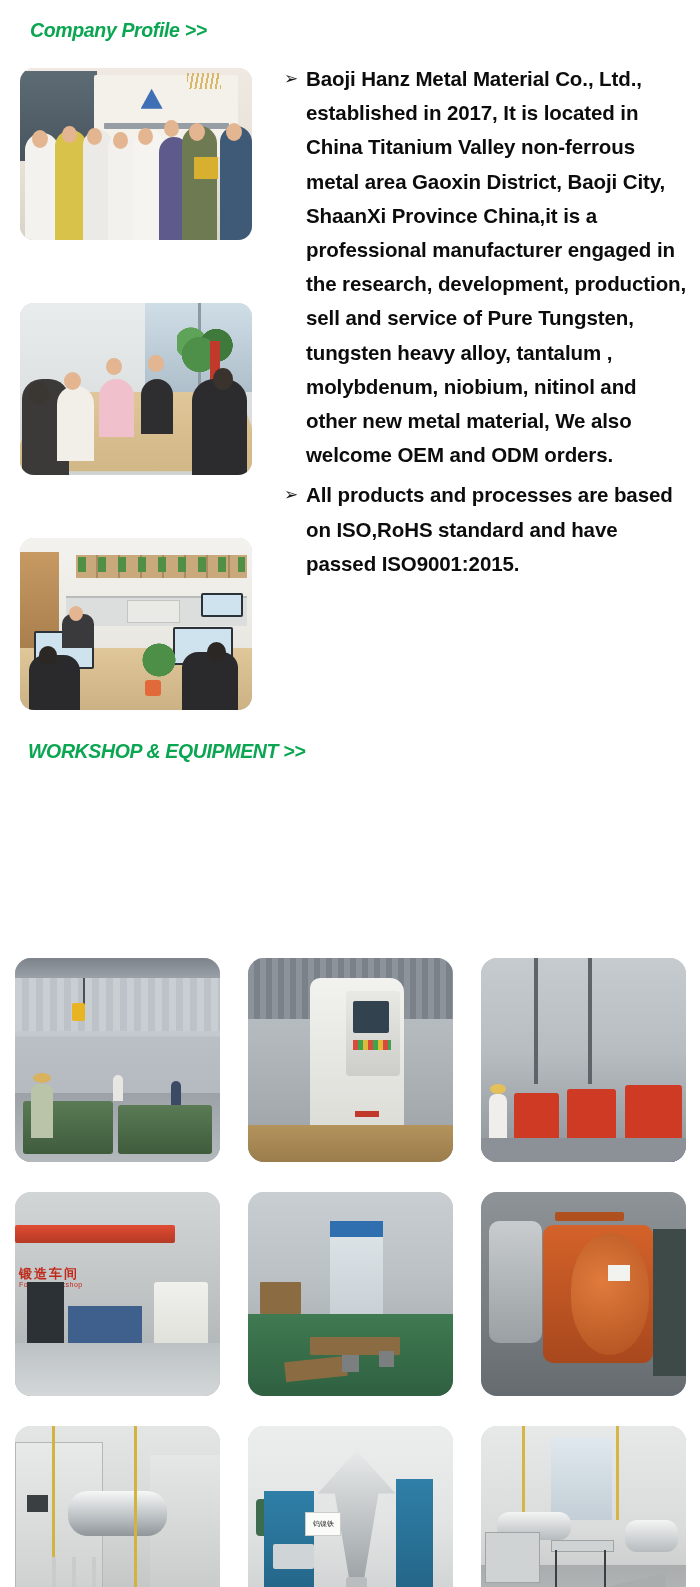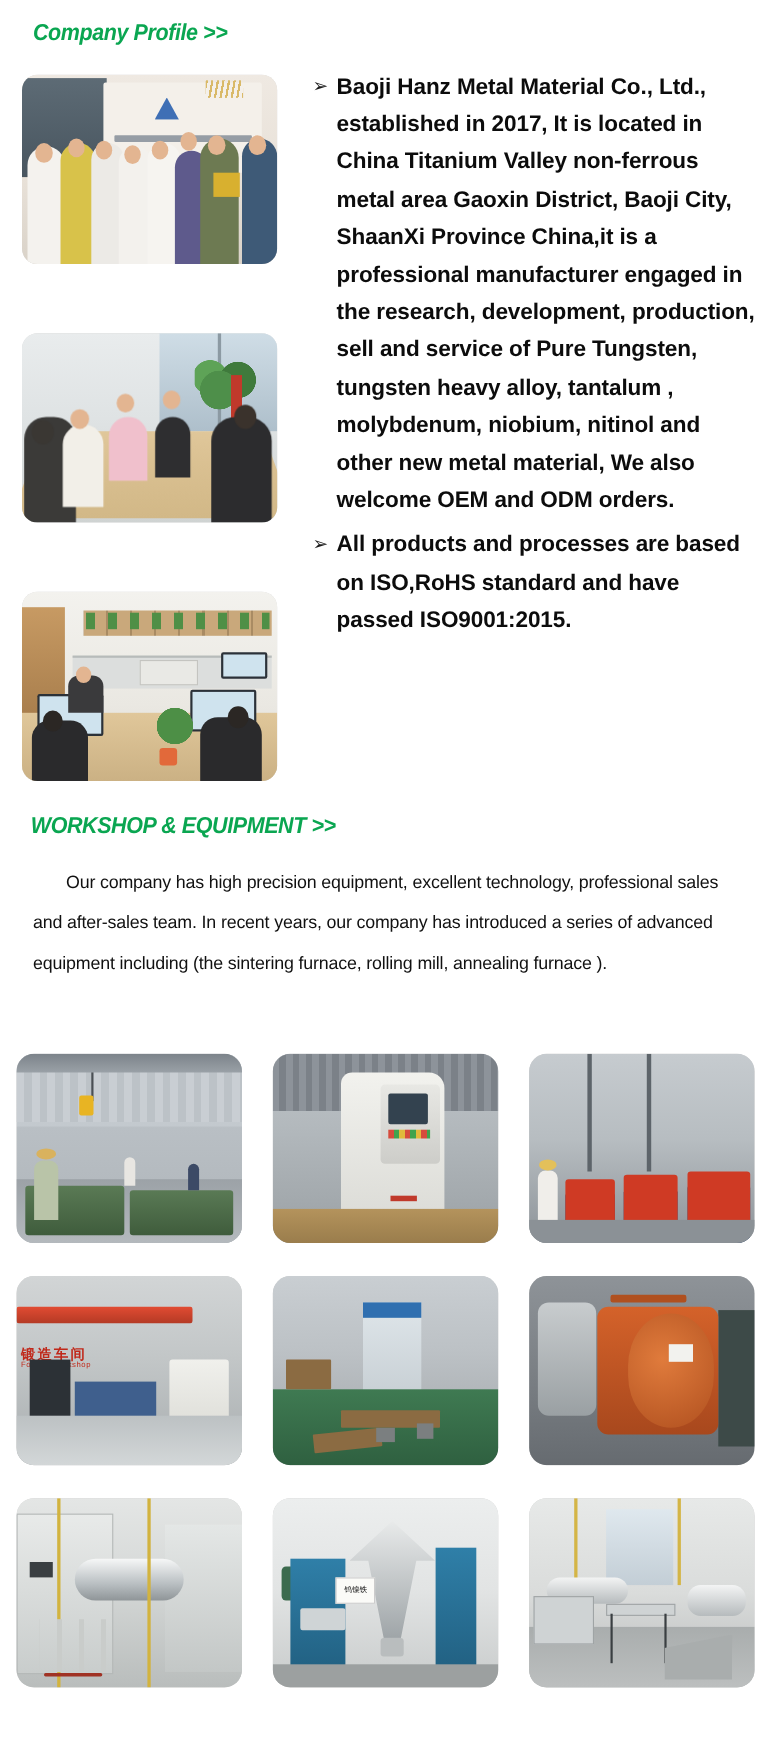--- a/index.html
+++ b/index.html
@@ -85,21 +85,21 @@
   }
 
   
   #grid{
     position:absolute;
     left:15px;top:958px;
     width:672px;
   }
   .grid-row{display:flex;gap:28px;margin-bottom:30px;}
   .grid-cell{
-    width:205px;height:172px;
+    width:205px;height:204px;
     border-radius:16px;overflow:hidden;
     position:relative;background:#cfcfcf;
   }
   .grid-cell .inner{position:absolute;inset:0;}
 
   
   
   .wh{background:linear-gradient(#cfd4d8 0%,#c3c9ce 38%,#b9bfc4 39%,#aeb4b9 100%);}
   .wh:before{content:"";position:absolute;left:0;right:0;top:0;height:36%;
     background:repeating-linear-gradient(90deg,#c9ced3 0 7px,#bcc2c7 7px 14px);}
@@ -330,21 +330,20 @@
     </div>
     <div class="bullet-para" id="para-2">
       <span class="marker">➢</span>
       <span>All products and processes are based on ISO,RoHS standard and have passed ISO9001:2015.</span>
     </div>
   </div>
 
   <div class="section-heading" id="heading-workshop">WORKSHOP &amp; EQUIPMENT &gt;&gt;</div>
 
 
-  <div id="workshop-para">Our company has high precision equipment, excellent technology, professional sales and after-sales team. In recent years, our company has introduced a series of advanced equipment including (the sintering furnace, rolling mill, annealing furnace ).</div>
 
   <div id="grid">
 
     <div class="grid-row">
       <div class="grid-cell">
         <div class="inner wh ph-mach">
           <div class="hookline"></div>
             <div class="hook"></div>
           <div class="floor"></div>
           <div class="lathe" style="left:4%;width:44%;height:26%;"></div>

